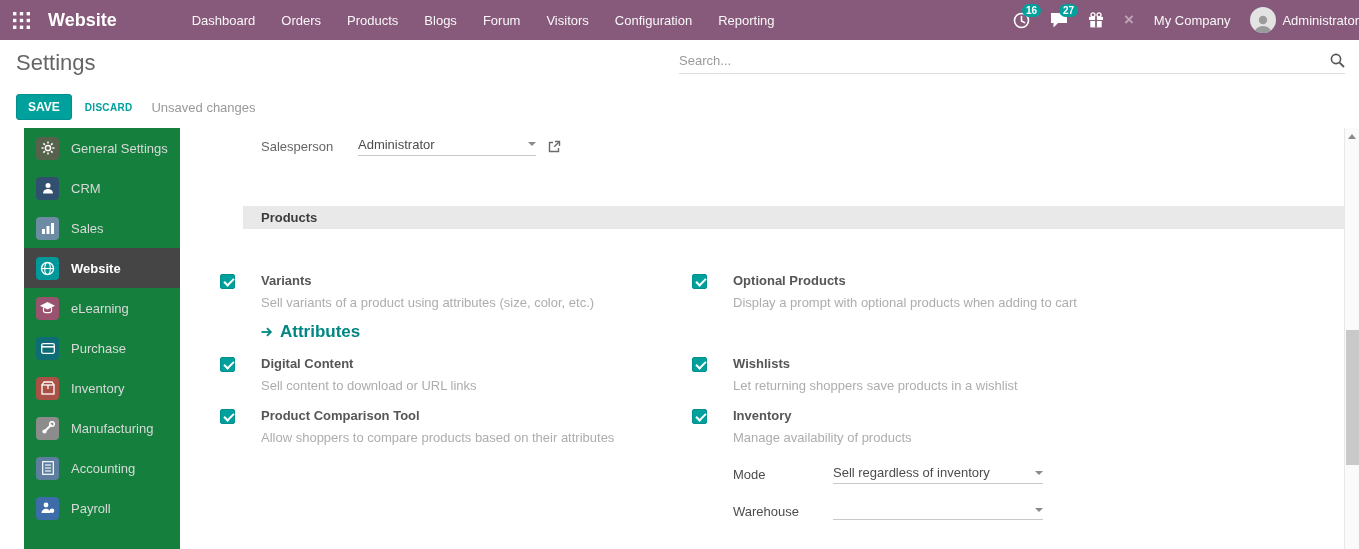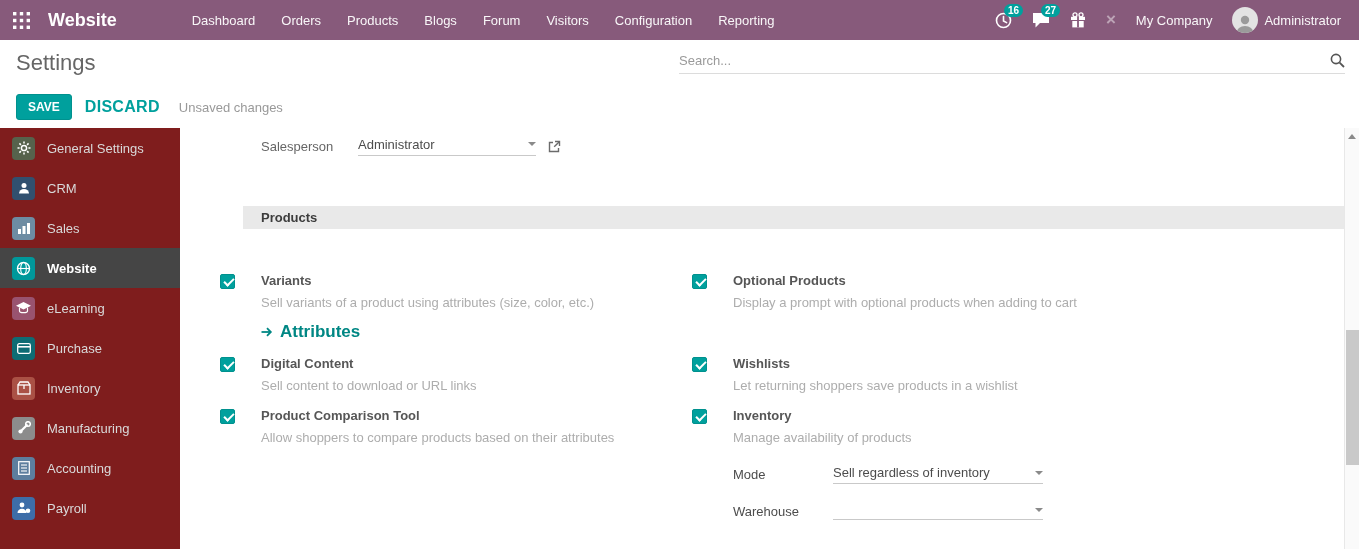--- a/index.html
+++ b/index.html
@@ -5,43 +5,43 @@
   * { box-sizing: border-box; margin: 0; padding: 0; }
   html, body { width: 1359px; height: 549px; overflow: hidden; }
   body { font-family: "Liberation Sans", sans-serif; background: #fff; }
 
   
   .topbar { height: 40px; background: #875A7B; display: flex; align-items: center; color: #fff; }
   .apps-grid { width: 42px; height: 40px; display: flex; align-items: center; justify-content: center; cursor: pointer; }
   .brand { font-size: 18px; font-weight: bold; margin-right: 62px; margin-left: 6px; white-space: nowrap; }
   .topmenu { display: flex; height: 100%; }
   .topmenu .menu-item { padding: 0 13px; display: flex; align-items: center; font-size: 13px; color: rgba(255,255,255,.95); cursor: pointer; white-space: nowrap; }
-  .topbar-right { margin-left: auto; display: flex; align-items: center; gap: 20px; padding-right: 18px; }
+  .topbar-right { margin-left: auto; display: flex; align-items: center; gap: 20px; }
   .tb-icon { position: relative; display: flex; align-items: center; cursor: pointer; }
   .badge { position: absolute; top: -8px; left: 9px; background: #00A09D; color: #fff; font-size: 10px; font-weight: bold; padding: 1px 4px; border-radius: 8px; line-height: 11px; }
   .x-glyph { font-size: 17px; font-weight: bold; color: rgba(255,255,255,.45); line-height: 16px; }
   .company-name, .user-name { font-size: 13px; color: rgba(255,255,255,.95); cursor: pointer; white-space: nowrap; }
   .avatar { width: 26px; height: 26px; border-radius: 50%; background: #e3e3e3; display: flex; align-items: flex-end; justify-content: center; overflow: hidden; margin-right: -12px; }
   .user-cluster { display: flex; align-items: center; gap: 18px; }
 
   
   .cp-row1 { height: 46px; display: flex; align-items: center; justify-content: space-between; padding: 0 14px 0 16px; }
   .cp-title { font-size: 22px; color: #666; font-weight: 400; }
   .search-box { width: 666px; border-bottom: 1px solid #dcdcdc; display: flex; align-items: center; padding-bottom: 5px; }
   .search-box input { border: none; outline: none; flex: 1; font-size: 13px; color: #555; background: transparent; font-family: "Liberation Sans", sans-serif; }
   .search-box input::placeholder { color: #9a9a9a; }
   .cp-row2 { height: 42px; display: flex; align-items: center; padding-left: 16px; gap: 13px; }
   .btn-save { background: #00A09D; border: 1px solid #00918e; color: #fff; font-size: 12px; font-weight: bold; padding: 5px 11px; border-radius: 3px; cursor: pointer; font-family: "Liberation Sans", sans-serif; }
-  .btn-discard { background: none; border: none; color: #00A09D; font-size: 16px; font-weight: bold; cursor: pointer; letter-spacing: .3px; font-family: "Liberation Sans", sans-serif; }
+  .btn-discard { background: none; border: none; color: #00A09D; font-size: 10px; font-weight: bold; cursor: pointer; letter-spacing: .3px; font-family: "Liberation Sans", sans-serif; }
   .unsaved { color: #999; font-size: 13px; margin-left: 6px; }
 
   
   .content { display: flex; height: 421px; }
 
-  .sidebar { width: 180px; background: #7f1d1d; flex: none; }
+  .sidebar { width: 156px; background: #15803d; flex: none; margin-left: 24px; }
   .side-item { height: 40px; display: flex; align-items: center; padding-left: 12px; gap: 12px; cursor: pointer; color: #d9d9d9; font-size: 13px; }
   .side-item.active { color: #fff; font-weight: bold; background: #454545; }
   .side-icon { width: 23px; height: 23px; border-radius: 4px; display: flex; align-items: center; justify-content: center; flex: none; }
 
   .main { flex: 1; overflow: hidden; padding: 6px 0 0 40px; position: relative; }
 
   .salesperson-row { display: flex; align-items: center; margin-left: 41px; height: 24px; }
   .sp-label { width: 97px; color: #666; font-size: 13px; }
   .uline-field { border-bottom: 1px solid #c9c9c9; display: flex; justify-content: space-between; align-items: center; padding-bottom: 3px; font-size: 13px; color: #4c4c4c; cursor: pointer; min-height: 17px; }
   .sp-field { width: 178px; }

